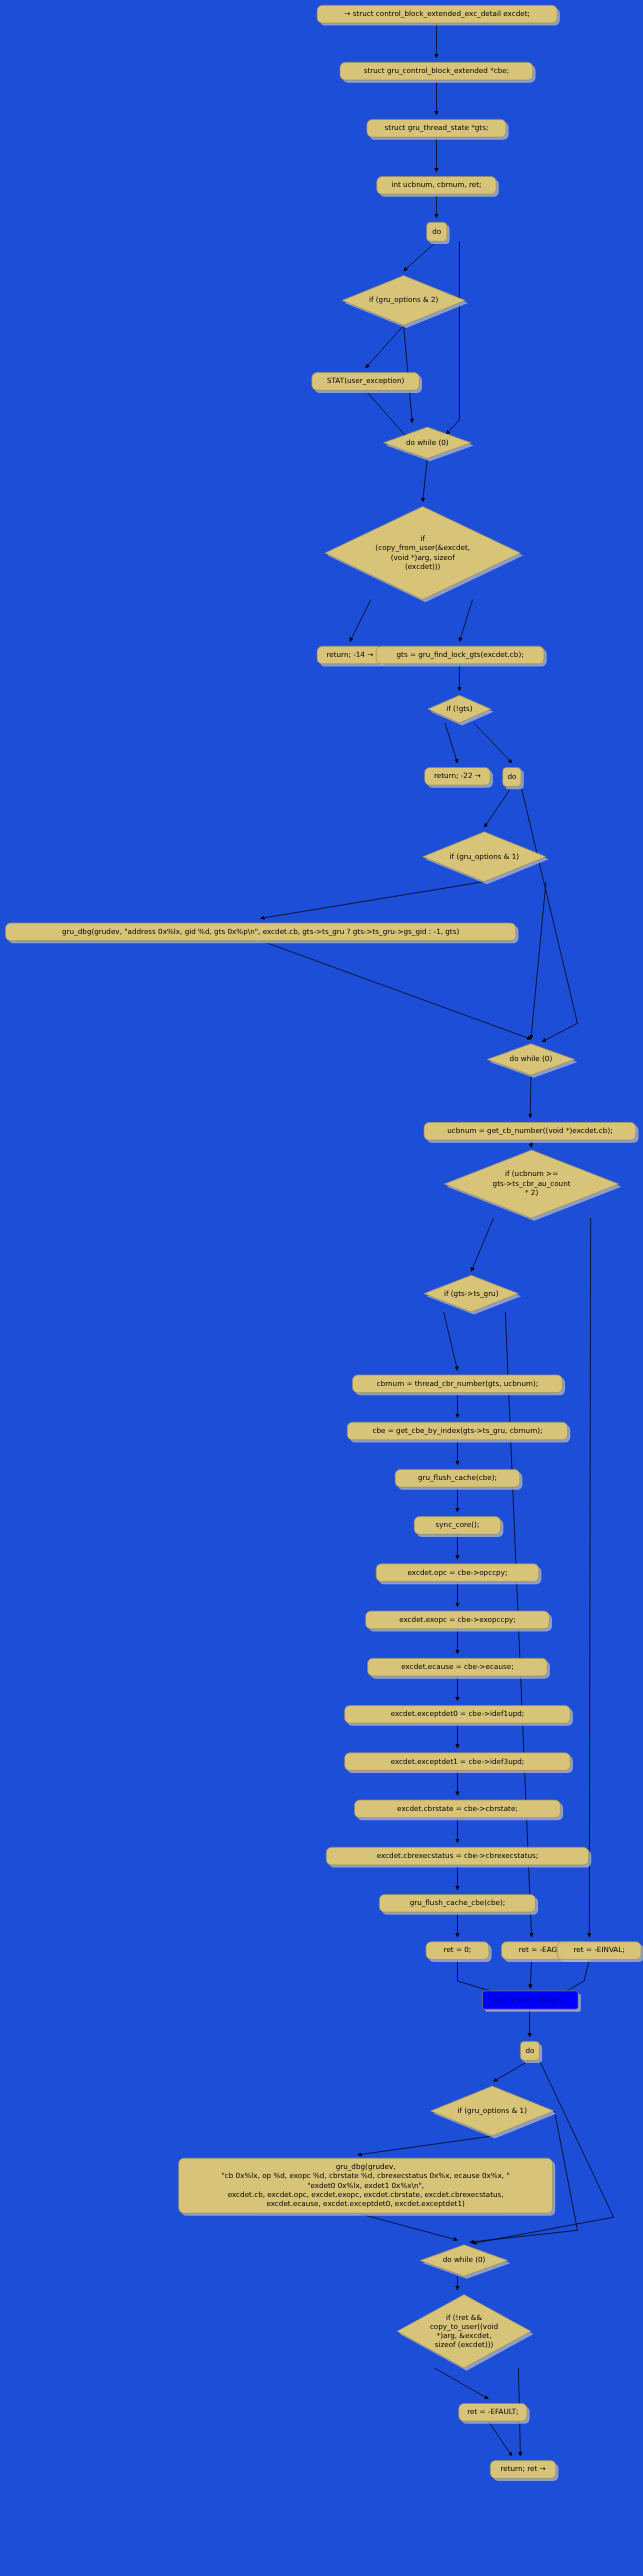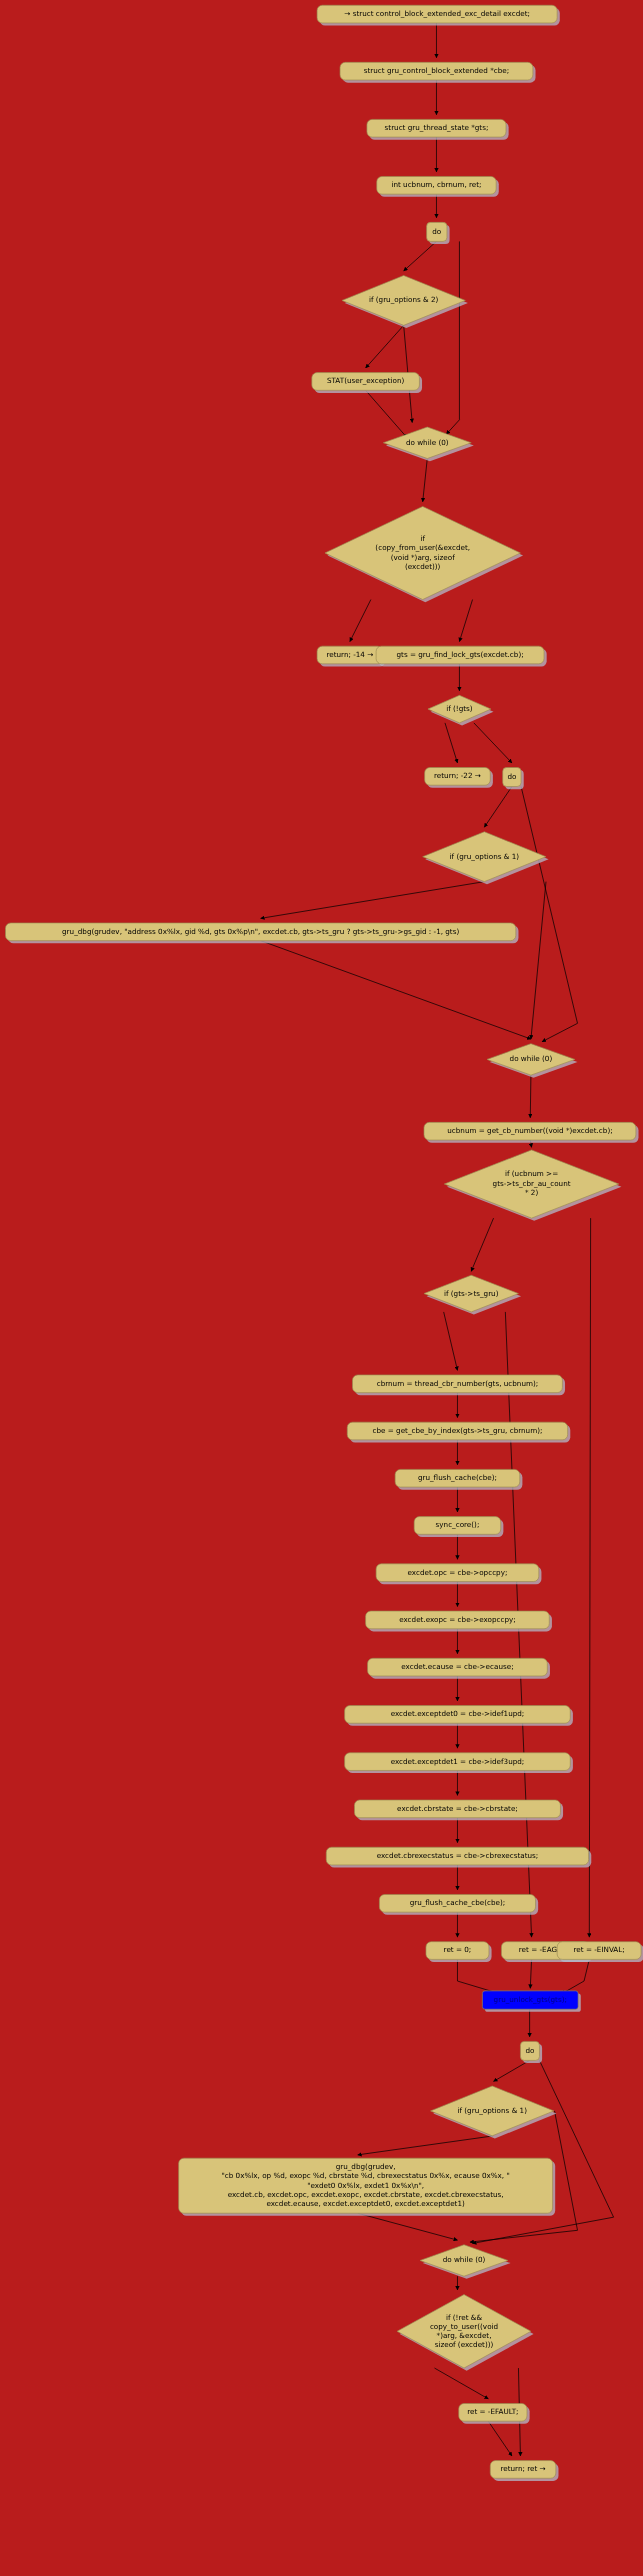--- a/index.html
+++ b/index.html
@@ -7,21 +7,21 @@
     padding: 0;
     background: #ffffff;
   }
   body {
     font-family: "DejaVu Sans", "Liberation Sans", sans-serif;
   }
   #chart-root {
     position: relative;
     width: 644px;
     height: 2576px;
-    background: #b91c1c;
+    background: #1d4ed8;
     overflow: hidden;
   }
   svg.flow {
     position: absolute;
     top: 0; left: 0;
     width: 644px;
     height: 2576px;
     display: block;
   }
   .node-text {

